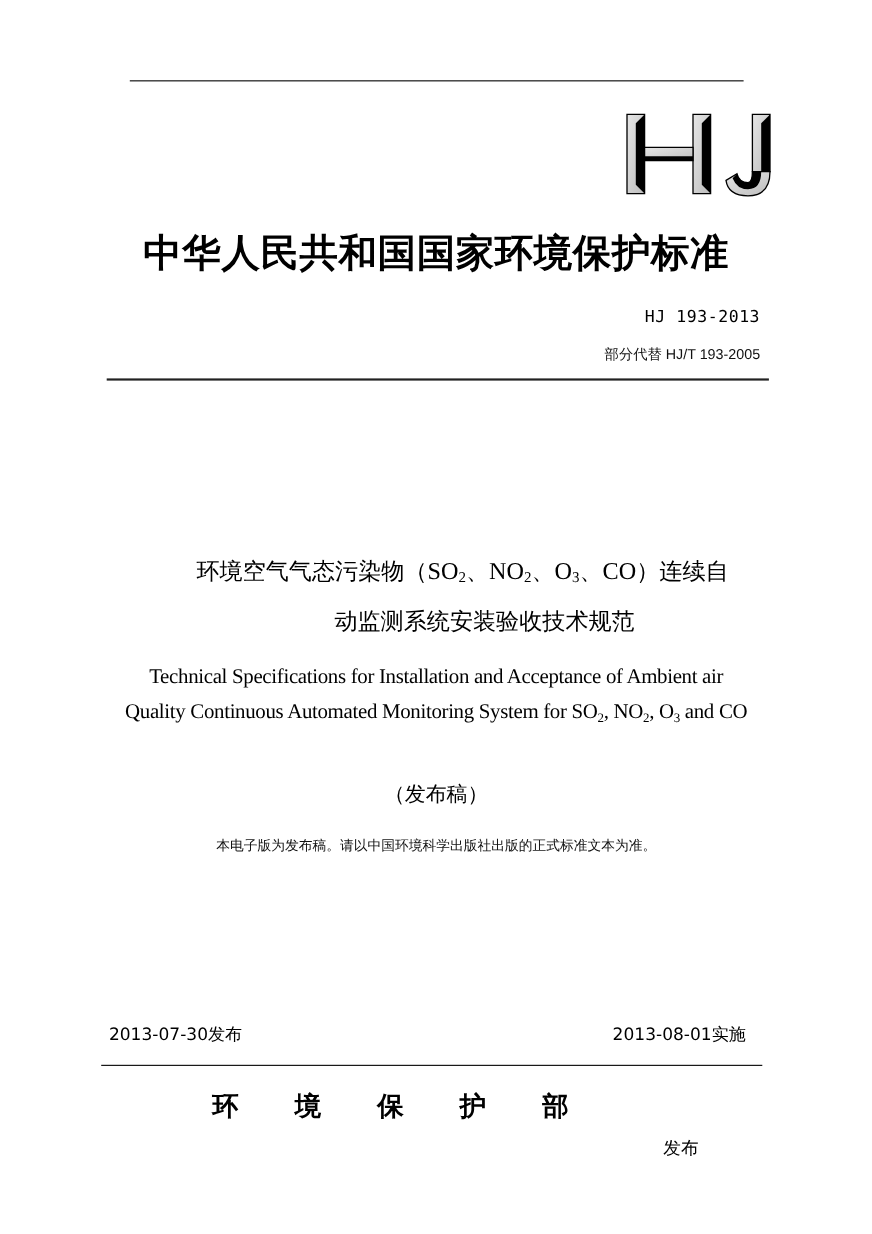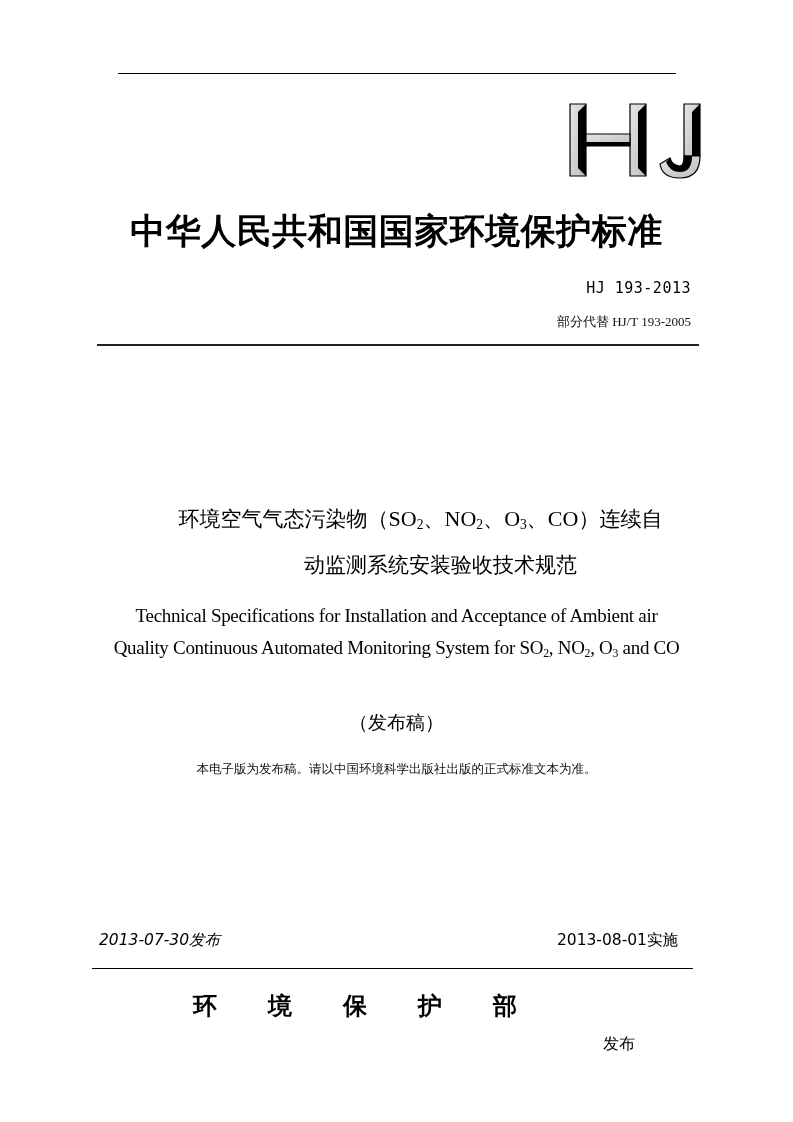--- a/index.html
+++ b/index.html
@@ -37,21 +37,21 @@
     }
 
     .std-number {
       right: 102px; top: 279px;
       font-family: "DejaVu Sans Mono", "Liberation Mono", monospace;
       font-size: 15px;
       letter-spacing: 0.5px;
     }
     .replaces {
       right: 102px; top: 313px;
-      font-family: Liberation Serif, serif;
+      font-family: Liberation Sans, sans-serif;
       font-size: 13px;
       color: #111;
     }
 
     .header-rule {
       left: 97px; top: 344px; width: 602px; height: 0;
       border-top: 2px solid #222;
     }
 
     .cn-title-1 {
@@ -103,21 +103,20 @@
       font-family: "DejaVu Serif", "Liberation Serif", serif;
       font-size: 12.5px;
       line-height: 18px;
       color: #111;
     }
 
     .issue-date {
       left: 99px; top: 930px;
       font-family: "DejaVu Sans", "Liberation Sans", sans-serif;
       font-size: 15.5px;
-      font-style: italic;
     }
     .impl-date {
       right: 115px; top: 930px;
       font-family: "DejaVu Sans", "Liberation Sans", sans-serif;
       font-size: 15.5px;
       text-align: right;
     }
 
     .footer-rule {
       left: 92px; top: 968px; width: 601px; height: 0;

